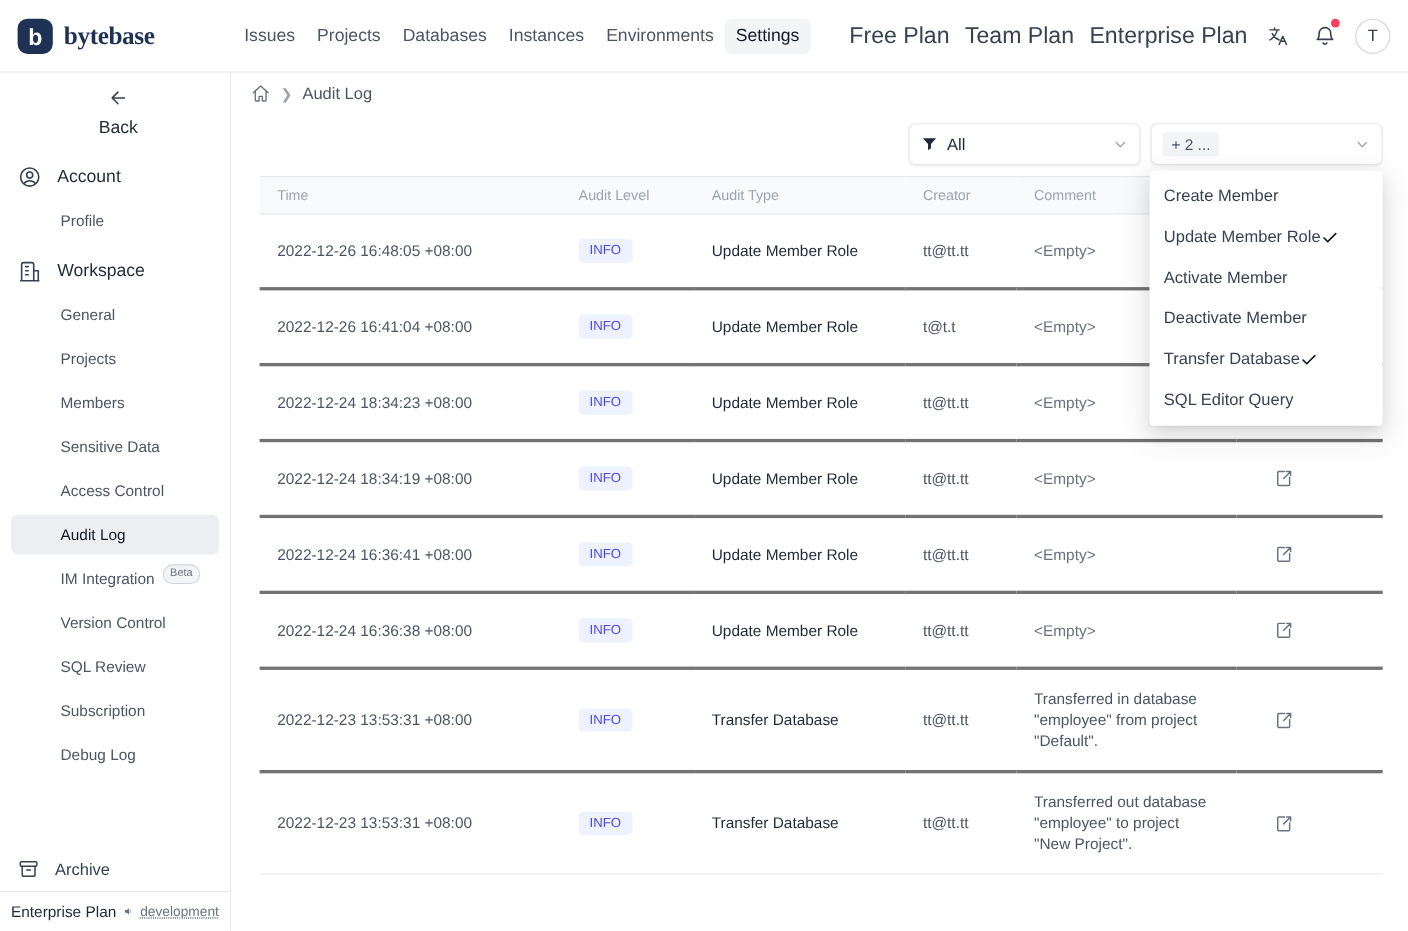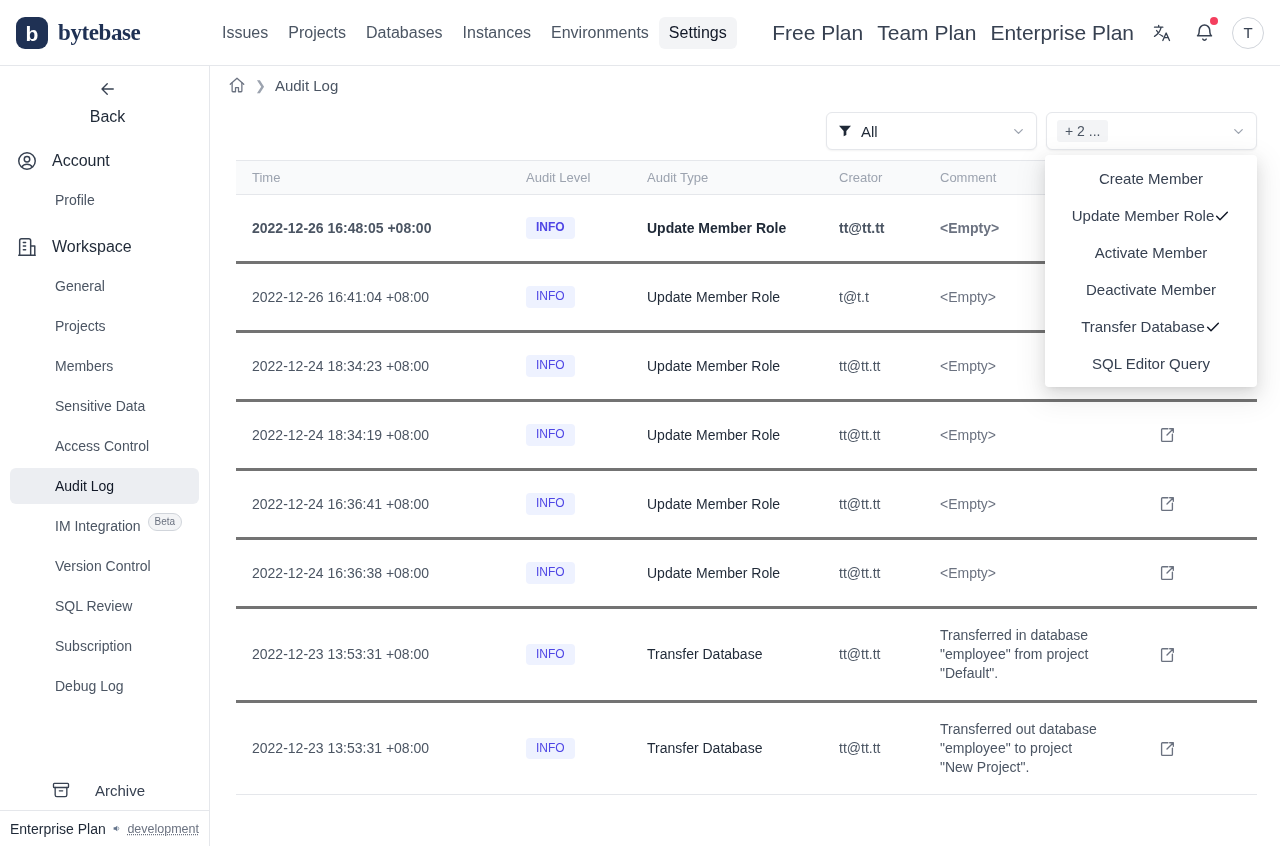--- a/index.html
+++ b/index.html
@@ -43,21 +43,21 @@
   .side-item {
     display: flex; align-items: center; height: 36px; margin: 2px 10px; padding-left: 45px;
     font-size: 14px; color: #4b5563; border-radius: 6px; cursor: pointer; white-space: nowrap;
   }
   .side-item.active { background: #eceef2; color: #111827; }
   .beta-badge {
     margin-left: 7px; font-size: 10px; line-height: 1; padding: 3px 6px; border-radius: 9999px;
     background: #f3f4f6; border: 1px solid #d1d5db; color: #6b7280; position: relative; top: -4px;
   }
   .side-spacer { flex: 1; }
-  .archive-row { display: flex; align-items: center; gap: 24px; padding: 10px 16px; font-size: 15px; color: #374151; cursor: pointer; margin-left: 35px; }
+  .archive-row { display: flex; align-items: center; gap: 14px; padding: 10px 16px; font-size: 15px; color: #374151; cursor: pointer; }
   .side-footer {
     border-top: 1px solid #e5e7eb; height: 36px; display: flex; align-items: center;
     padding: 0 10px; gap: 6px;
   }
   .footer-plan { font-size: 14px; color: #1f2937; white-space: nowrap; }
   .footer-env { font-size: 12.5px; color: #6b7280; text-decoration: underline dotted; cursor: pointer; }
 
   
   .main { position: absolute; top: 66px; left: 210px; right: 0; bottom: 0; background: #fff; }
   .breadcrumb { display: flex; align-items: center; gap: 9px; margin: 10px 0 0 18px; color: #6b7280; }
@@ -77,42 +77,42 @@
   .table-wrap { margin: 10px 23px 0 26px; }
   table { width: 100%; border-collapse: collapse; table-layout: fixed; }
   thead th {
     background: #f9fafb; font-size: 13px; font-weight: 400; color: #9ca3af; text-align: left;
     padding: 9px 16px; border-top: 1px solid #e5e7eb; border-bottom: 1px solid #e5e7eb; white-space: nowrap;
   }
   tbody td {
     padding: 17px 16px; font-size: 14px; color: #4b5563; line-height: 19px;
     border-top: 3px solid #737373; vertical-align: middle;
   }
-  tbody tr:first-child td { border-top: none; font-weight: bold; }
+  tbody tr:first-child td { border-top: none; }
   tbody tr:last-child td { border-bottom: 1px solid #e5e7eb; }
   td.cell-type { color: #1f2937; }
   td.cell-comment.muted { color: #6b7280; }
   td.actions { text-align: right; padding-right: 70px; }
   .badge-info {
     display: inline-block; background: #eef2ff; color: #4f46e5; font-size: 12px;
     padding: 3px 10px; border-radius: 4px; line-height: 1.3;
   }
   .export-btn {
     width: 40px; height: 32px; border: none; background: transparent; border-radius: 6px;
     display: inline-flex; align-items: center; justify-content: center; color: #6b7280; cursor: pointer;
   }
 
   
   .type-menu {
     position: absolute; top: 89px; right: 23px; width: 212px; background: #fff; border-radius: 4px;
     box-shadow: 0 3px 6px -4px rgba(0,0,0,.12), 0 6px 16px 0 rgba(0,0,0,.10), 0 9px 28px 8px rgba(0,0,0,.06);
     padding: 5px 0; z-index: 40;
   }
   .type-menu-item {
-    height: 37px; display: flex; align-items: center; justify-content: center;
+    height: 37px; display: flex; align-items: center; justify-content: flex-start;
     padding: 0 13px; font-size: 15px; color: #374151; cursor: pointer; white-space: nowrap;
   }
   .type-menu-item .check { color: #111827; }
 </style>
 </head>
 <body>
 
 <nav class="topnav">
   <div class="logo">
     <svg width="36" height="36" viewBox="0 0 36 36">

